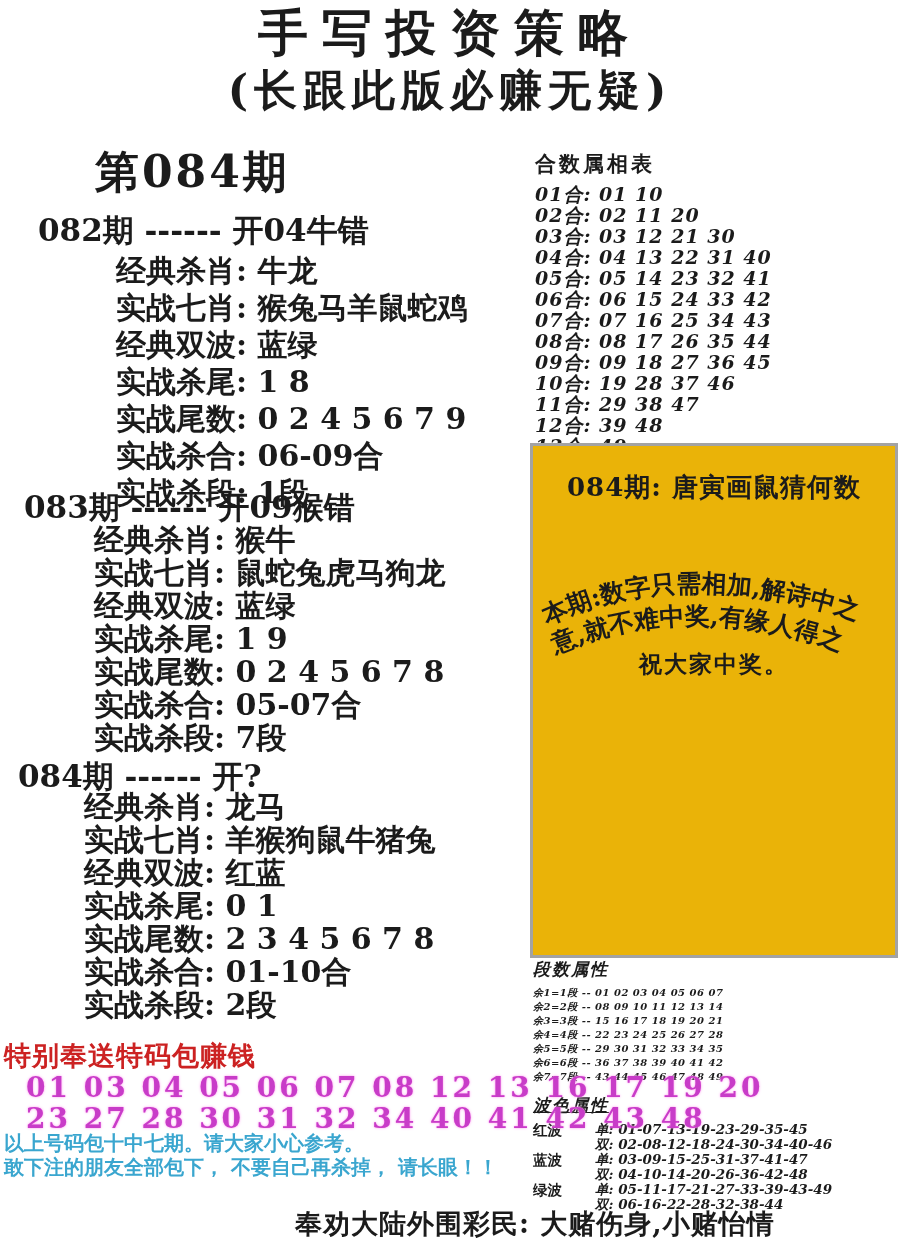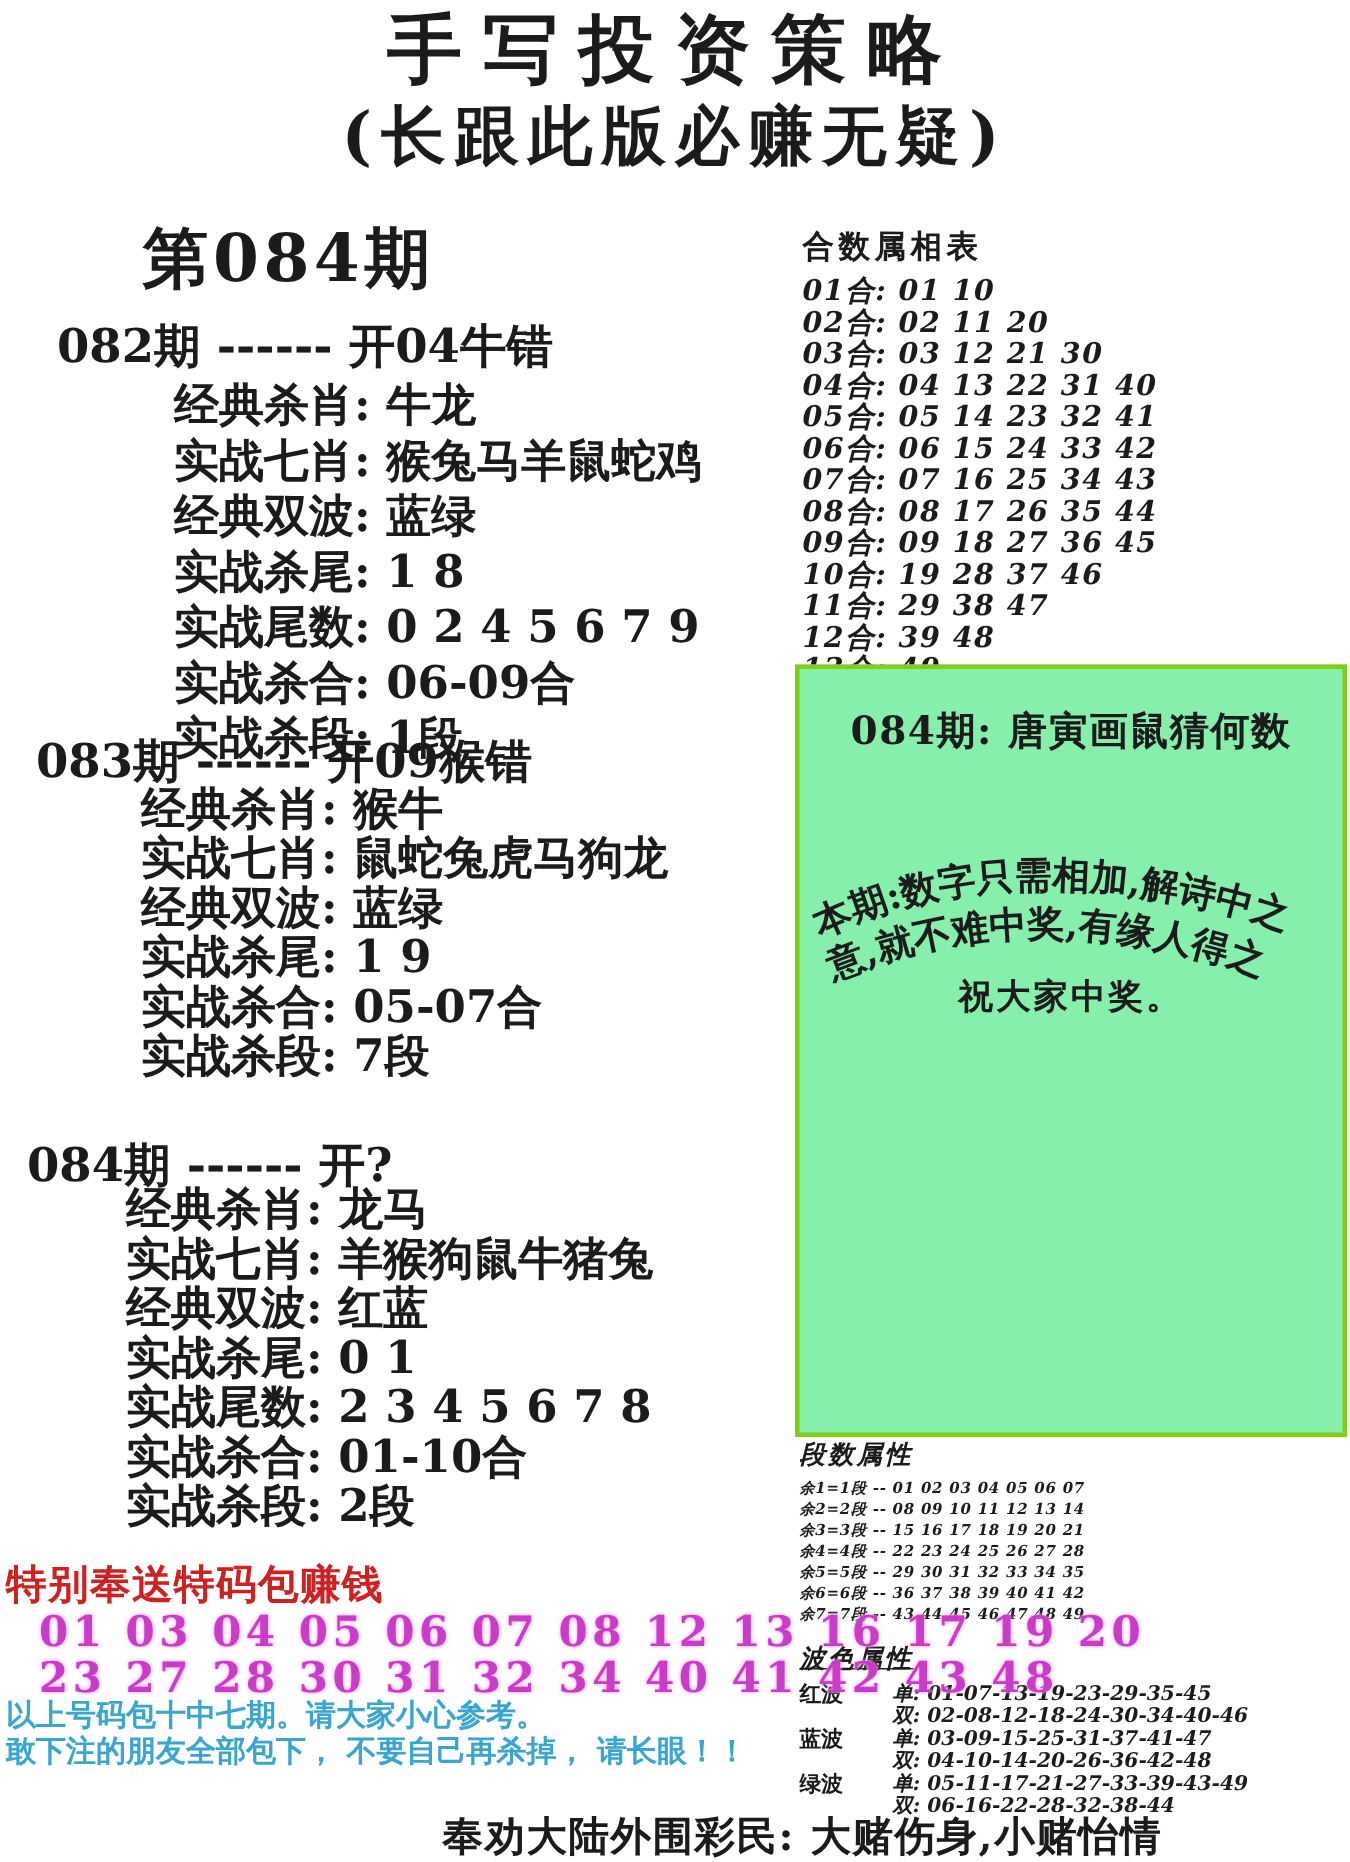--- a/index.html
+++ b/index.html
@@ -15,21 +15,21 @@
   .period-header{font-size:31px;font-weight:600;white-space:nowrap;}
   .prow{font-size:30px;font-weight:600;white-space:nowrap;}
   .p1{top:210px;} .p1 .period-header{padding-left:38px;height:42px;} .p1 .prow{line-height:37px;padding-left:116px;}
   .p2{top:487px;} .p2 .period-header{padding-left:24px;height:36px;} .p2 .prow{line-height:33px;padding-left:94px;}
   .p3{top:756px;} .p3 .period-header{padding-left:18px;height:34px;} .p3 .prow{line-height:33px;padding-left:84px;}
   
   .sum-table{top:150px;left:535px;width:360px;}
   .sum-title{font-size:21px;font-weight:bold;letter-spacing:3px;}
   .sum-rows{margin-top:6px;font-style:italic;font-size:19px;line-height:21px;font-weight:600;letter-spacing:1px;}
   
-  .riddle-box{top:443px;left:530px;width:362px;height:509px;border:3px solid #84cc16;background:#86efac;}
+  .riddle-box{top:443px;left:530px;width:362px;height:509px;border:3px solid #a3a3a3;background:#eab308;}
   .riddle-heading{position:absolute;top:24px;left:0;width:100%;text-align:center;font-size:26px;font-weight:bold;letter-spacing:1px;white-space:nowrap;}
   .arc-svg{position:absolute;top:95px;left:0;}
   .arc-svg text{font-family:"DejaVu Serif", serif;font-weight:600;fill:#1b1b1b;}
   .riddle-wish{position:absolute;top:203px;left:0;width:100%;text-align:center;font-size:23px;font-weight:bold;letter-spacing:2px;}
   
   .segment-table{top:958px;left:533px;width:362px;}
   .seg-title{font-size:17px;font-weight:bold;font-style:italic;letter-spacing:2px;}
   .seg-rows{margin-top:5px;font-style:italic;font-size:10px;line-height:14px;font-weight:600;letter-spacing:0.5px;}
   
   .wave-table{top:1094px;left:533px;width:365px;}
@@ -67,20 +67,21 @@
     <div class="prow">实战杀合: 06-09合</div>
     <div class="prow">实战杀段: 1段</div>
   </section>
 
   <section class="abs period p2">
     <div class="period-header">083期 ------ 开09猴错</div>
     <div class="prow">经典杀肖: 猴牛</div>
     <div class="prow">实战七肖: 鼠蛇兔虎马狗龙</div>
     <div class="prow">经典双波: 蓝绿</div>
     <div class="prow">实战杀尾: 1 9</div>
+    <div class="prow">实战尾数: 0 2 4 5 6 7 8</div>
     <div class="prow">实战杀合: 05-07合</div>
     <div class="prow">实战杀段: 7段</div>
   </section>
 
   <section class="abs period p3">
     <div class="period-header">084期 ------ 开?</div>
     <div class="prow">经典杀肖: 龙马</div>
     <div class="prow">实战七肖: 羊猴狗鼠牛猪兔</div>
     <div class="prow">经典双波: 红蓝</div>
     <div class="prow">实战杀尾: 0 1</div>

